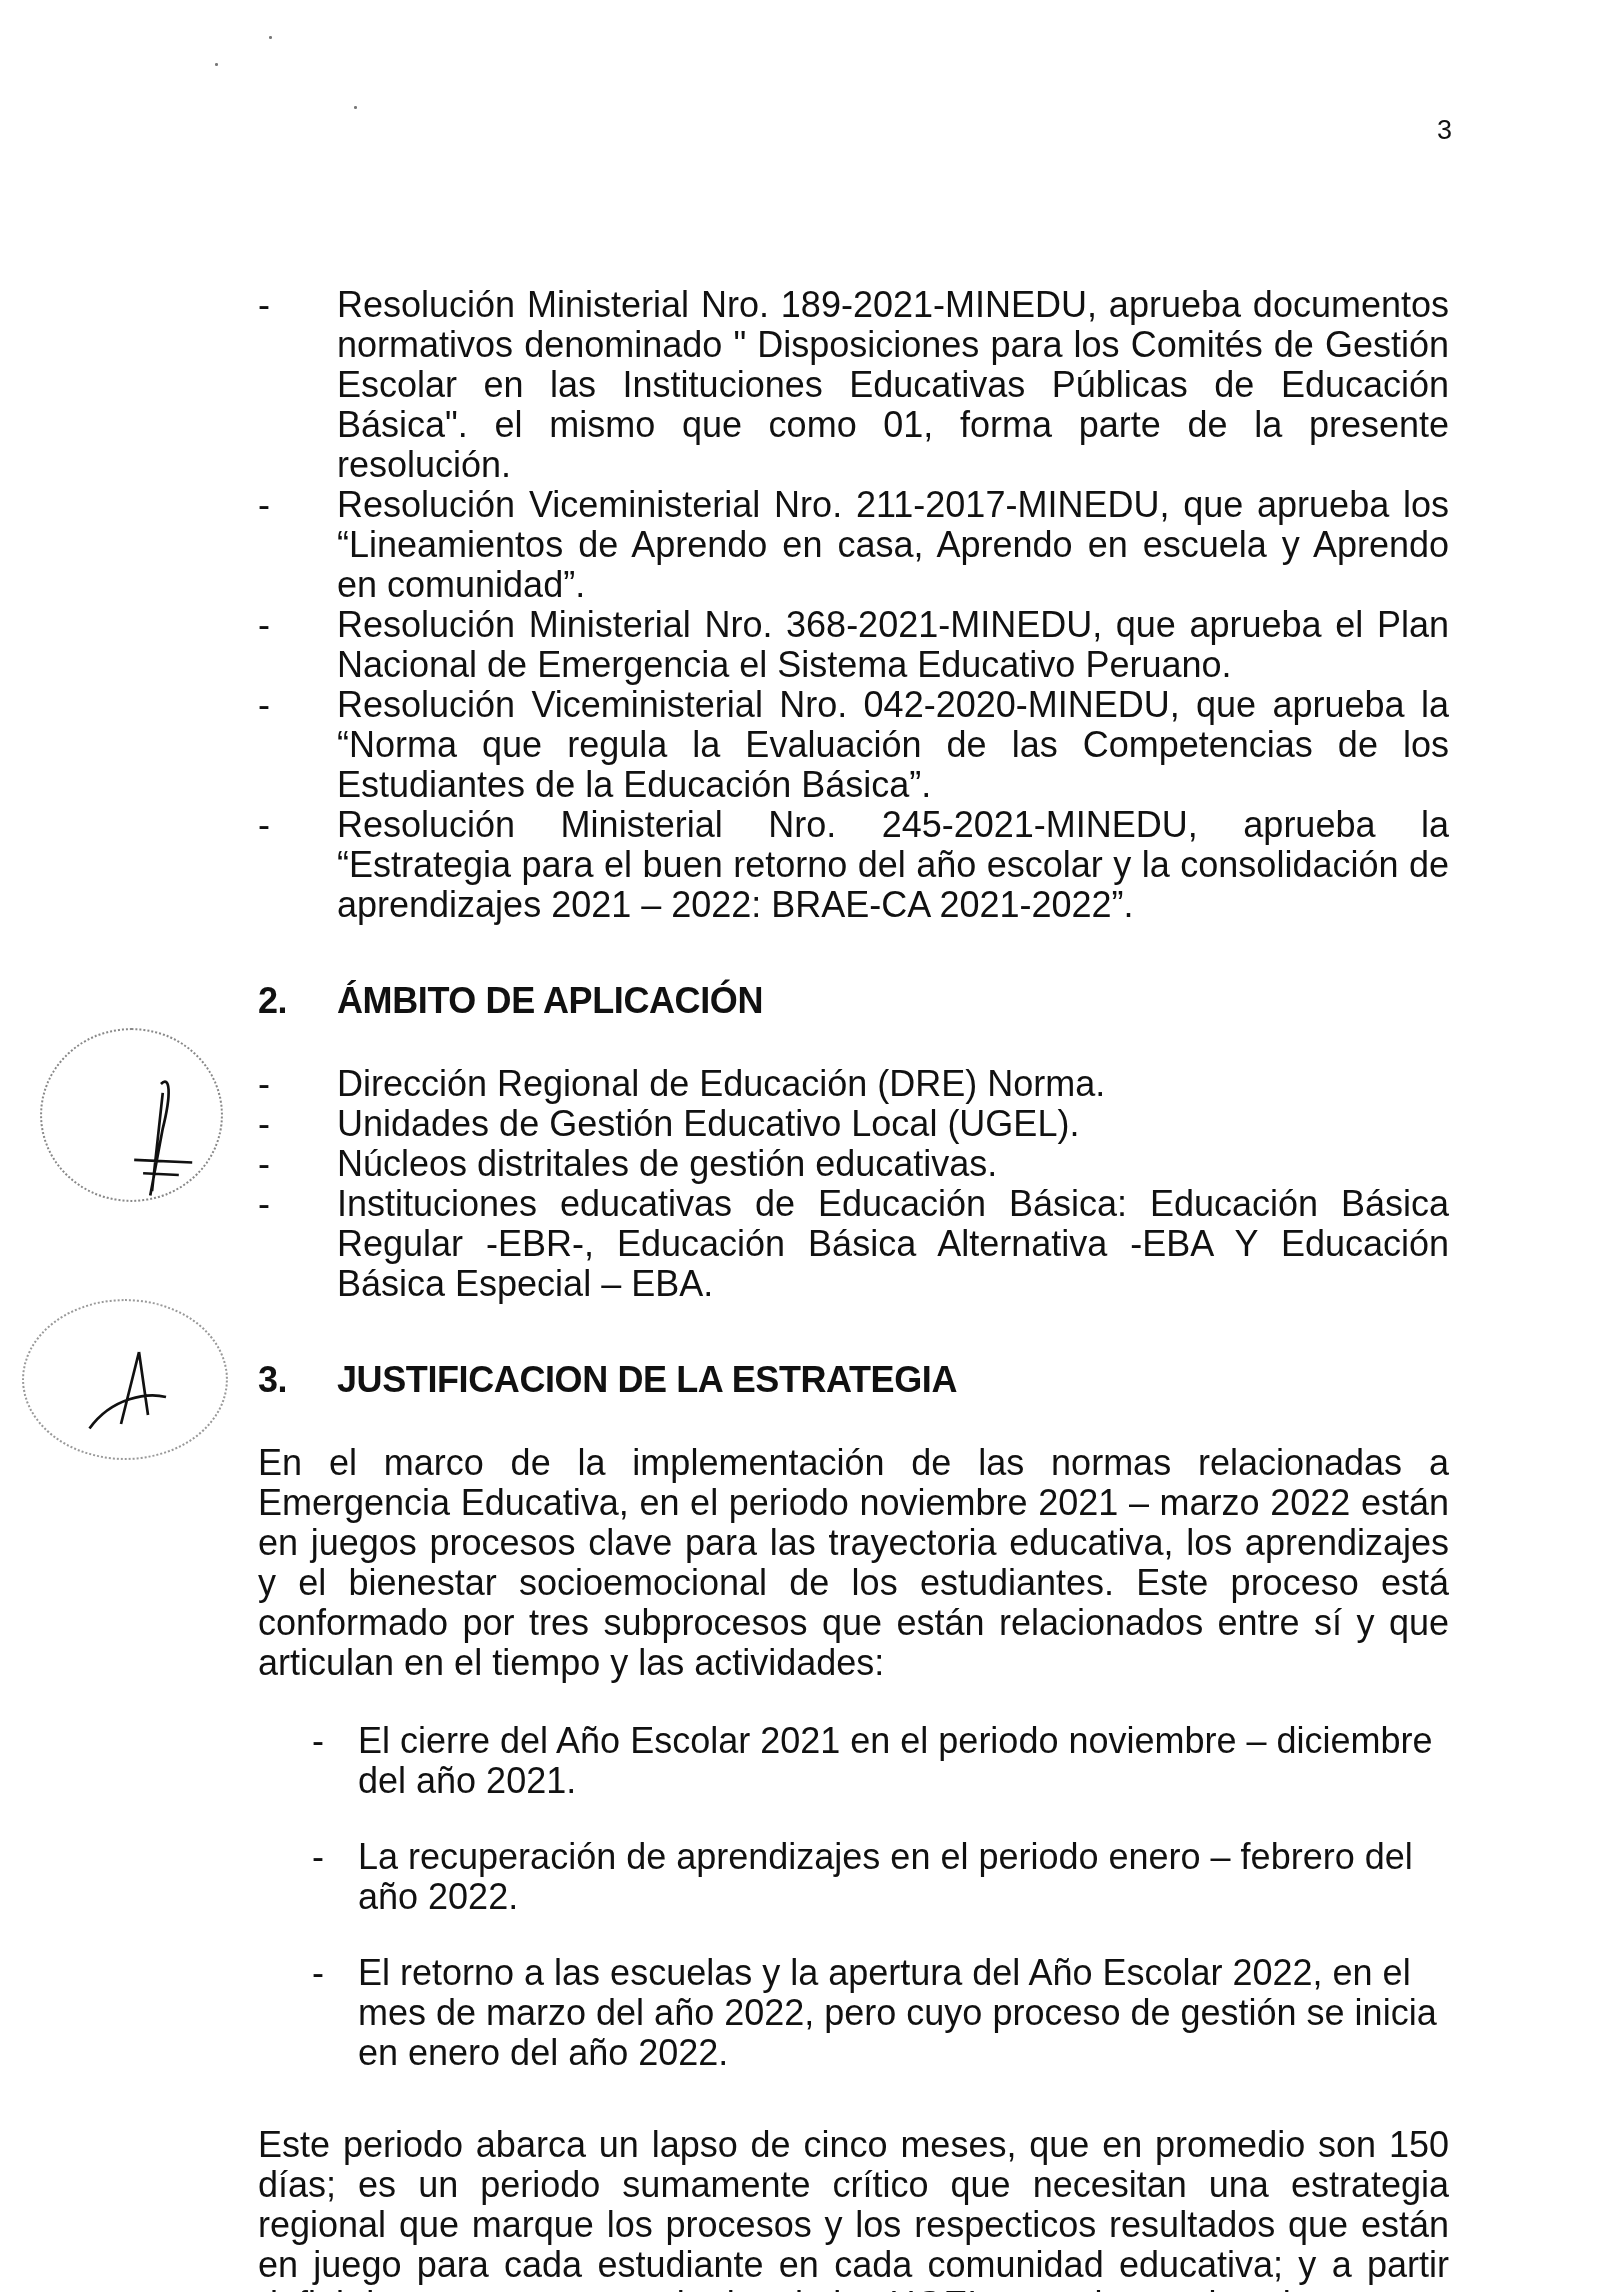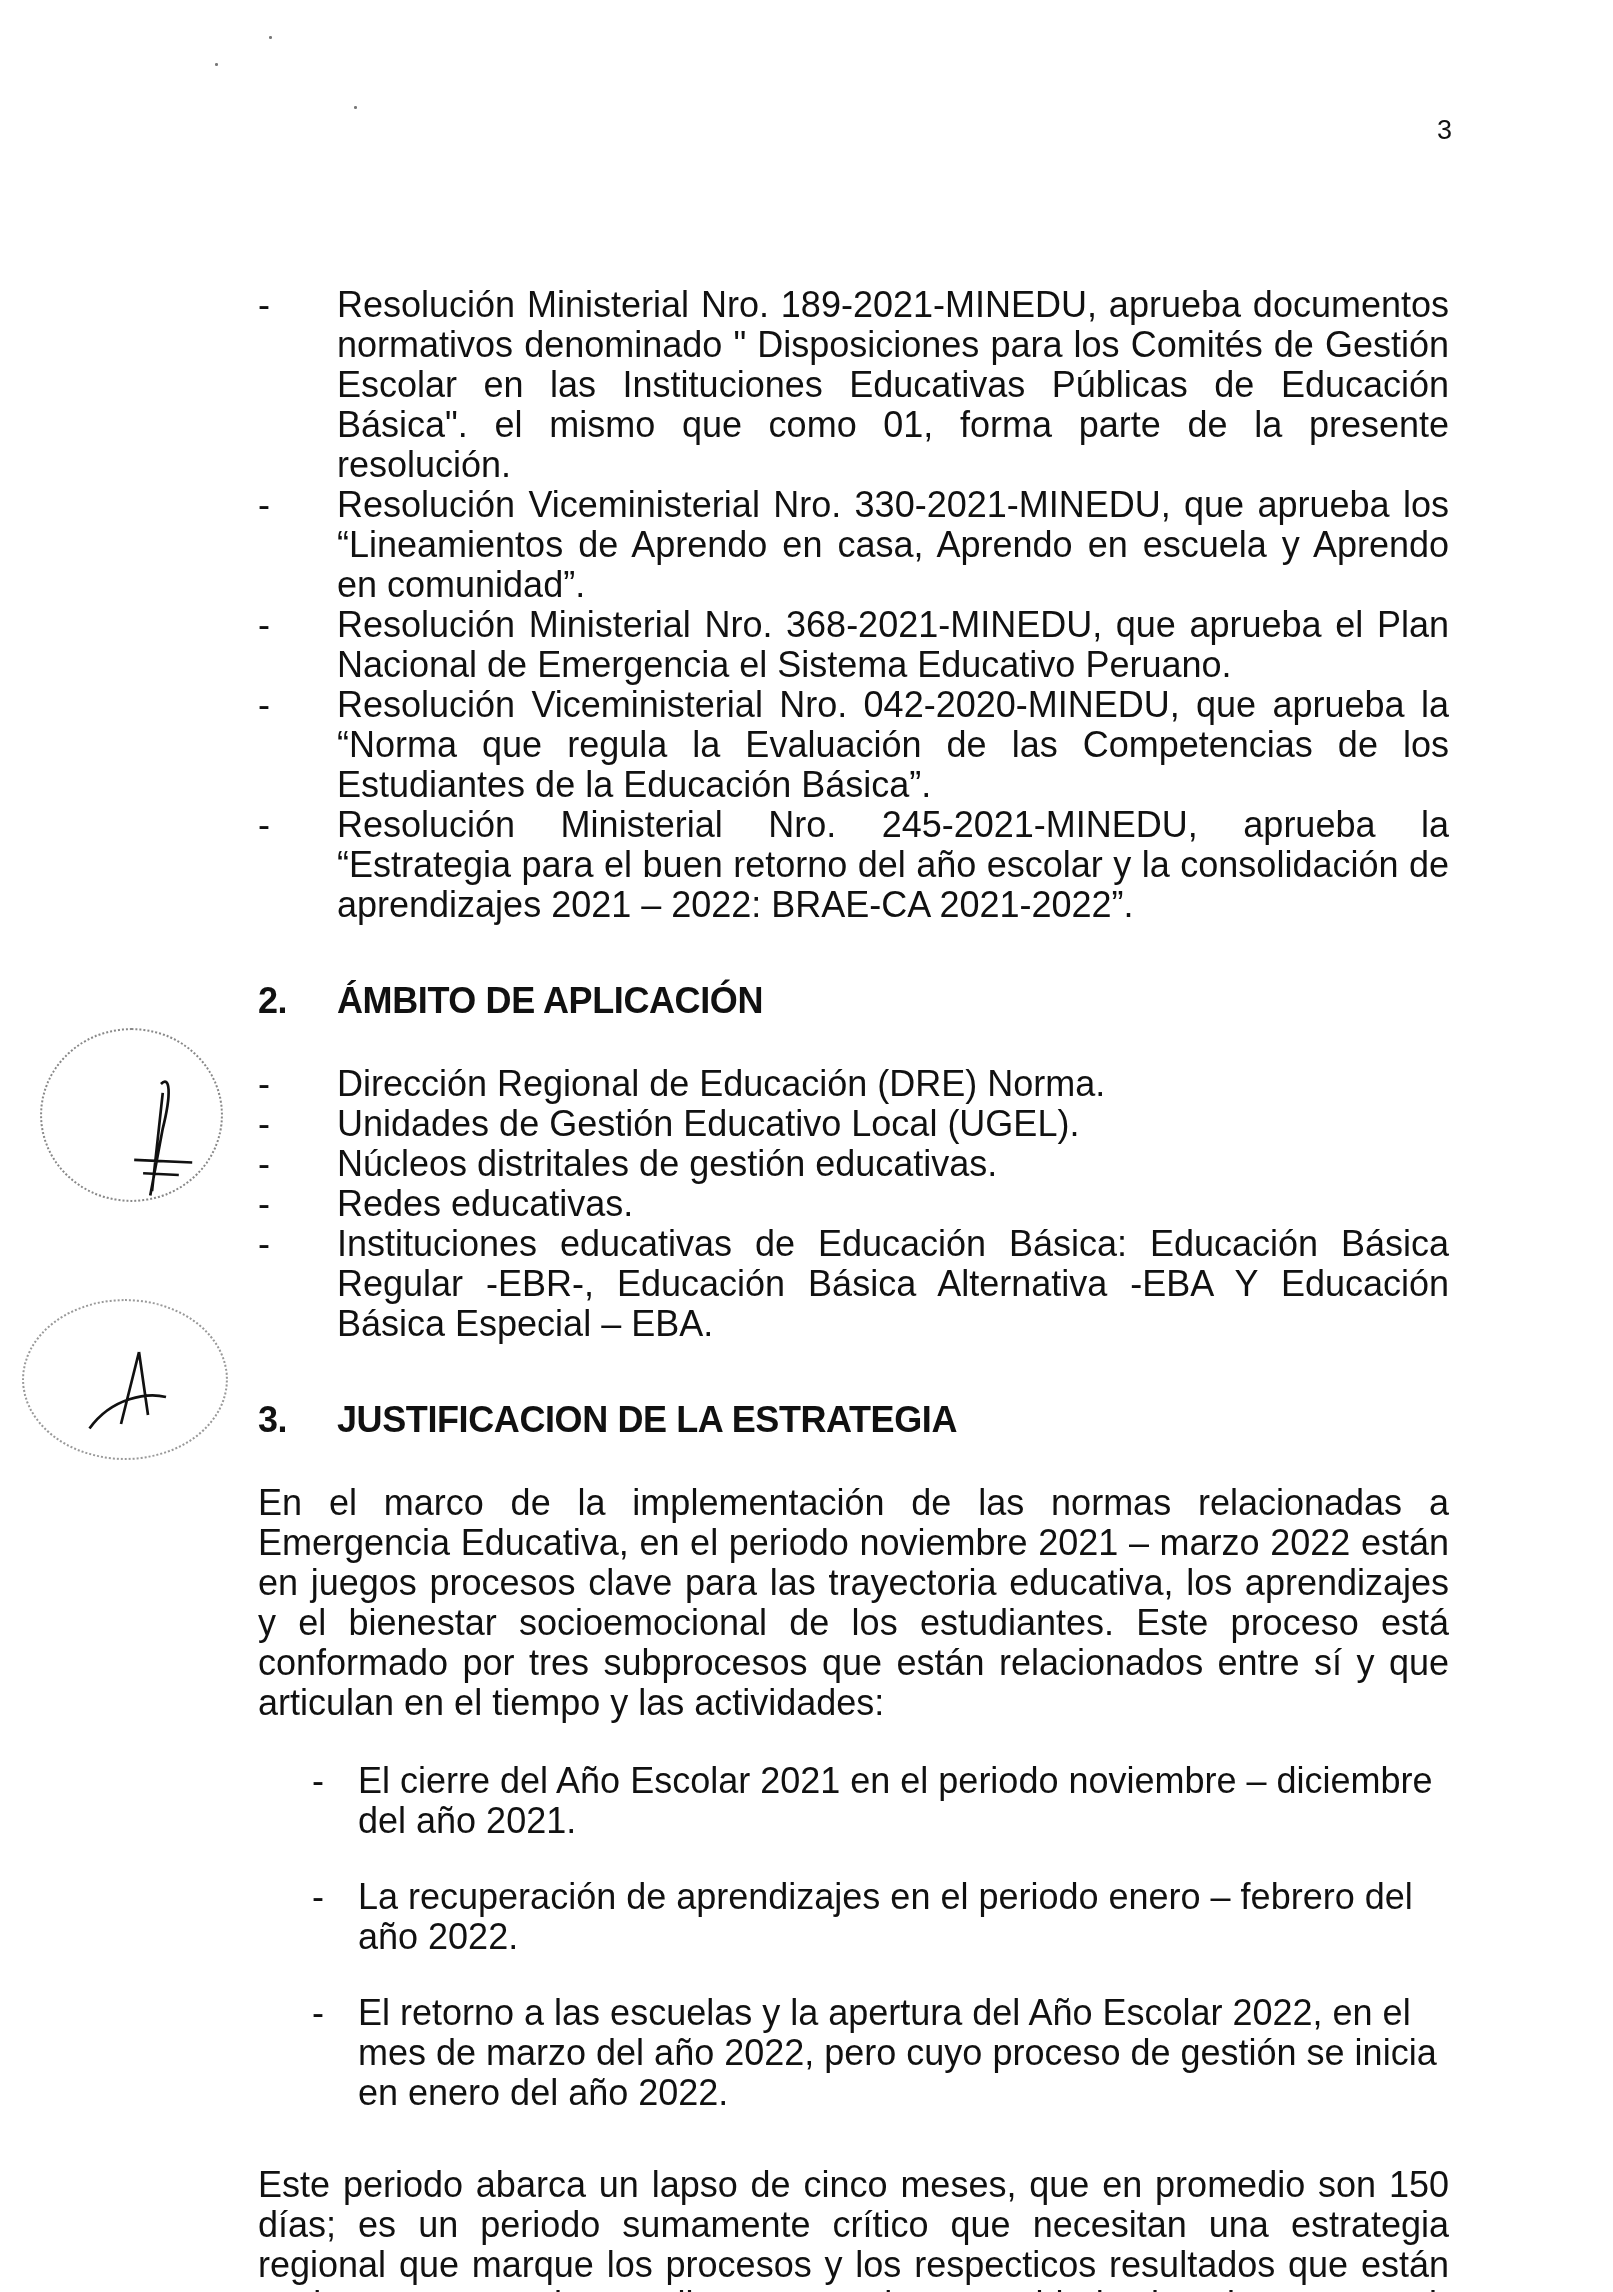--- a/index.html
+++ b/index.html
@@ -53,35 +53,34 @@
 <svg class="sig" style="left:85px;top:1343px" width="90" height="99" viewBox="0 0 100 110">
   <path d="M60 10 L70 80 M60 10 L40 90 M5 95 C30 60, 70 55, 90 60" stroke="#111" stroke-width="3" fill="none"></path>
 </svg>
 <div class="speck" style="left:215px;top:63px"></div>
 <div class="speck" style="left:269px;top:36px"></div>
 <div class="speck" style="left:354px;top:106px"></div>
 
 <div class="content">
   <ul class="ref-list">
     <li>Resolución Ministerial Nro. 189-2021-MINEDU, aprueba documentos normativos denominado " Disposiciones para los Comités de Gestión Escolar en las Instituciones Educativas Públicas de Educación Básica". el mismo que como 01, forma parte de la presente resolución.</li>
-    <li>Resolución Viceministerial Nro. 330-2021-MINEDU, que aprueba los “Lineamientos de Aprendo en casa, Aprendo en escuela y Aprendo en comunidad”.</li>
+    <li>Resolución Viceministerial Nro. 211-2017-MINEDU, que aprueba los “Lineamientos de Aprendo en casa, Aprendo en escuela y Aprendo en comunidad”.</li>
     <li>Resolución Ministerial Nro. 368-2021-MINEDU, que aprueba el Plan Nacional de Emergencia el Sistema Educativo Peruano.</li>
     <li>Resolución Viceministerial Nro. 042-2020-MINEDU, que aprueba la “Norma que regula la Evaluación de las Competencias de los Estudiantes de la Educación Básica”.</li>
     <li>Resolución Ministerial Nro. 245-2021-MINEDU, aprueba la “Estrategia para el buen retorno del año escolar y la consolidación de aprendizajes 2021 – 2022: BRAE-CA 2021-2022”.</li>
   </ul>
 
   <div class="section-heading">
     <span class="num">2.</span>
     <span>ÁMBITO DE APLICACIÓN</span>
   </div>
   <ul class="scope-list">
     <li>Dirección Regional de Educación (DRE) Norma.</li>
     <li>Unidades de Gestión Educativo Local (UGEL).</li>
     <li>Núcleos distritales de gestión educativas.</li>
-    <li>Redes educativas.</li>
     <li>Instituciones educativas de Educación Básica: Educación Básica Regular -EBR-, Educación Básica Alternativa -EBA Y Educación Básica Especial – EBA.</li>
   </ul>
 
   <div class="section-heading">
     <span class="num">3.</span>
     <span>JUSTIFICACION DE LA ESTRATEGIA</span>
   </div>
   <p class="paragraph">En el marco de la implementación de las normas relacionadas a Emergencia Educativa, en el periodo noviembre 2021 – marzo 2022 están en juegos procesos clave para las trayectoria educativa, los aprendizajes y el bienestar socioemocional de los estudiantes. Este proceso está conformado por tres subprocesos que están relacionados entre sí y que articulan en el tiempo y las actividades:</p>
   <ul class="sub-list">
     <li>El cierre del Año Escolar 2021 en el periodo noviembre – diciembre del año 2021.</li>

